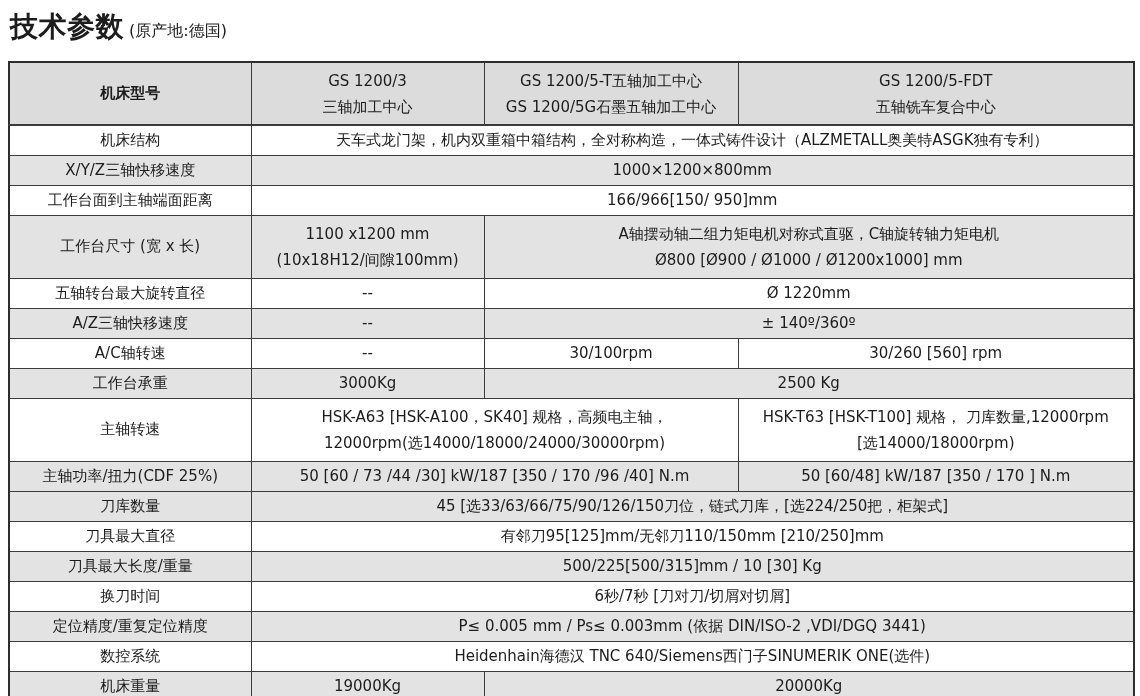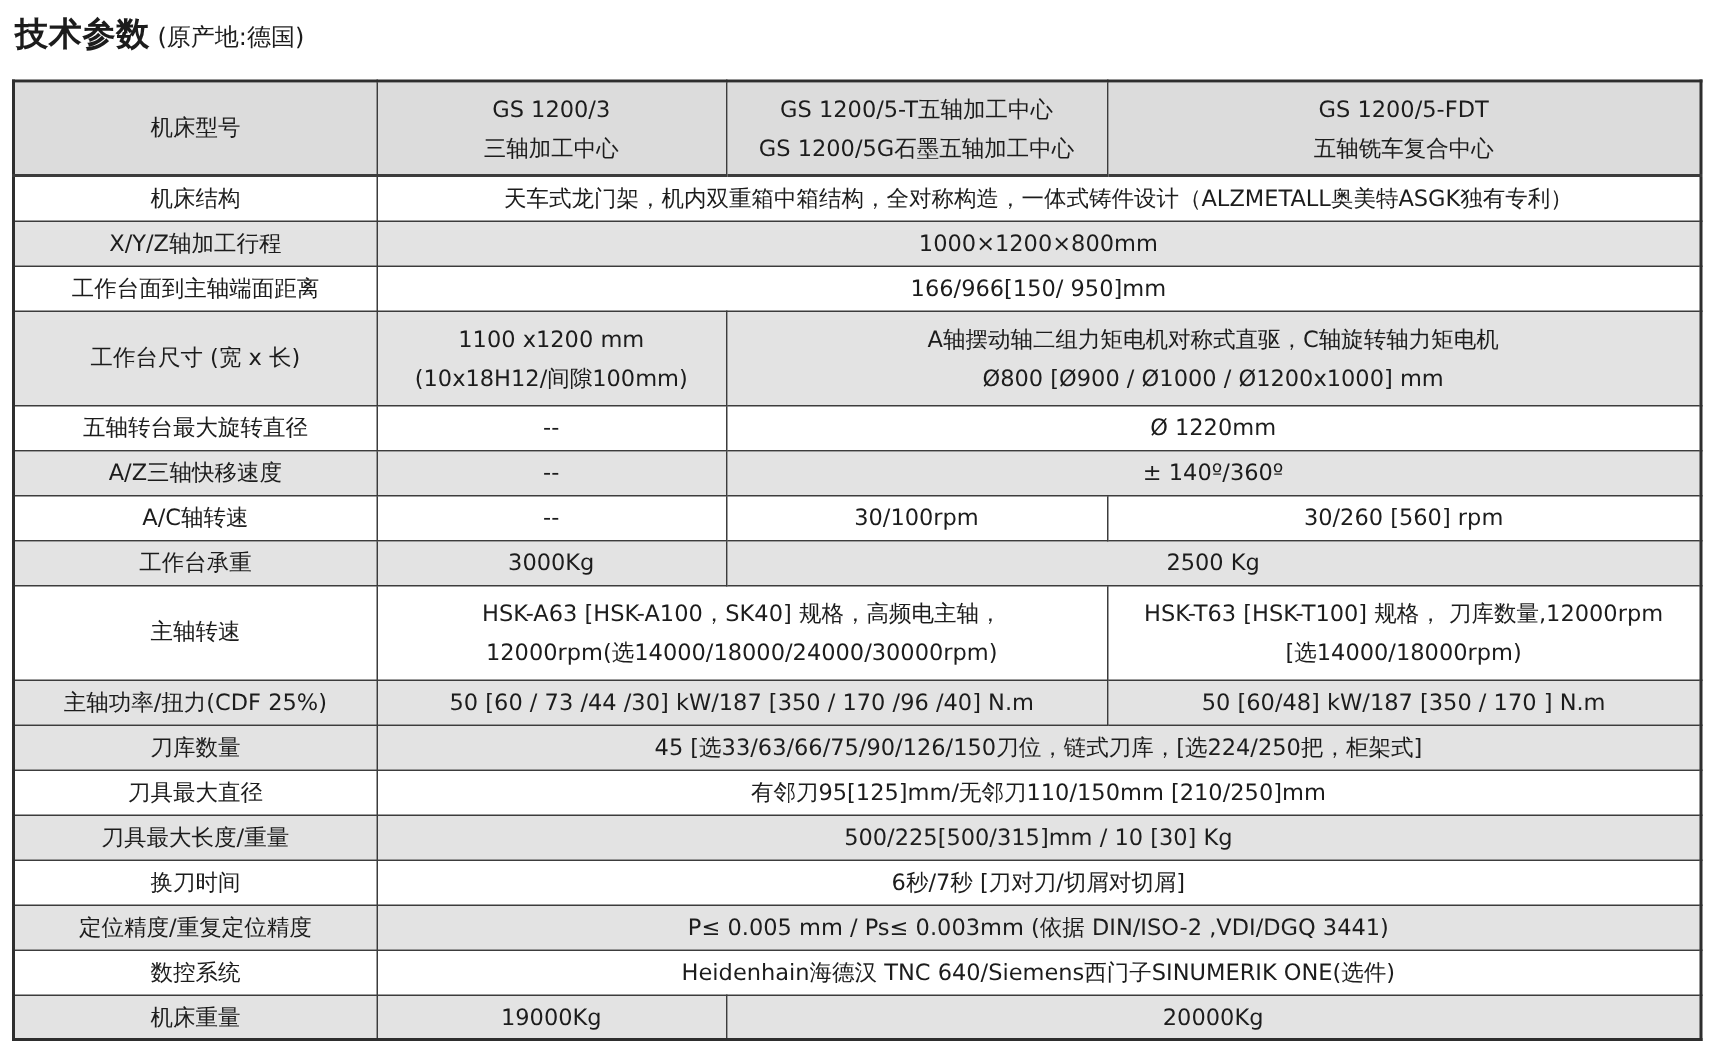--- a/index.html
+++ b/index.html
@@ -3,40 +3,40 @@
 <meta charset="utf-8">
 <style>
   html, body { margin: 0; padding: 0; background: #ffffff; }
   body {
     width: 1140px; height: 696px; overflow: hidden;
     font-family: "DejaVu Sans", "Liberation Sans", sans-serif;
     color: #1c1c1c;
   }
   .page { padding: 4px 7px 0 8px; }
   .title-bar { margin: 4px 0 15px 2px; white-space: nowrap; }
-  .title-main { font-size: 22px; font-weight: bold; letter-spacing: 0.5px; }
+  .title-main { font-size: 28px; font-weight: bold; letter-spacing: 0.5px; }
   .title-origin { font-size: 16px; font-weight: normal; margin-left: 5px; }
 
   table.spec {
     border-collapse: collapse; table-layout: fixed;
     width: 1125px; border: 2px solid #2e2e2e;
   }
   table.spec td {
     border: 1px solid #3c3c3c;
     font-size: 15px; line-height: 1.5;
     text-align: center; vertical-align: middle;
     padding: 2px 4px;
     overflow: hidden; white-space: nowrap;
   }
   tr.h1 { height: 30px; }
   tr.h2 { height: 63px; }
   tr.gray td { background: #e3e3e3; }
   tr.hdr td { background: #dcdcdc; border-bottom-width: 2px; }
   td.label-cell { text-align: left; padding-left: 9px; }
-  td.bold { font-weight: normal; font-size: 16px; margin-left: 16px; }
+  td.bold { font-weight: bold; font-size: 16px; margin-left: 16px; }
   .cell-line { line-height: 26px; }
 </style>
 </head>
 <body>
 
 <div class="page">
 
   <div class="title-bar">
     <span class="title-main">技术参数</span><span class="title-origin">(原产地:德国)</span>
   </div>
@@ -65,21 +65,21 @@
         <div class="cell-line">五轴铣车复合中心</div>
       </td>
     </tr>
 
     <tr class="h1">
       <td class="label-cell">机床结构</td>
       <td colspan="3">天车式龙门架，机内双重箱中箱结构，全对称构造，一体式铸件设计（ALZMETALL奥美特ASGK独有专利）</td>
     </tr>
 
     <tr class="gray h1">
-      <td class="label-cell">X/Y/Z轴加工行程</td>
+      <td class="label-cell">X/Y/Z三轴快移速度</td>
       <td colspan="3">1000×1200×800mm</td>
     </tr>
 
     <tr class="h1">
       <td class="label-cell">工作台面到主轴端面距离</td>
       <td colspan="3">166/966[150/ 950]mm</td>
     </tr>
 
     <tr class="gray h2">
       <td class="label-cell">工作台尺寸 (宽 x 长)</td>

